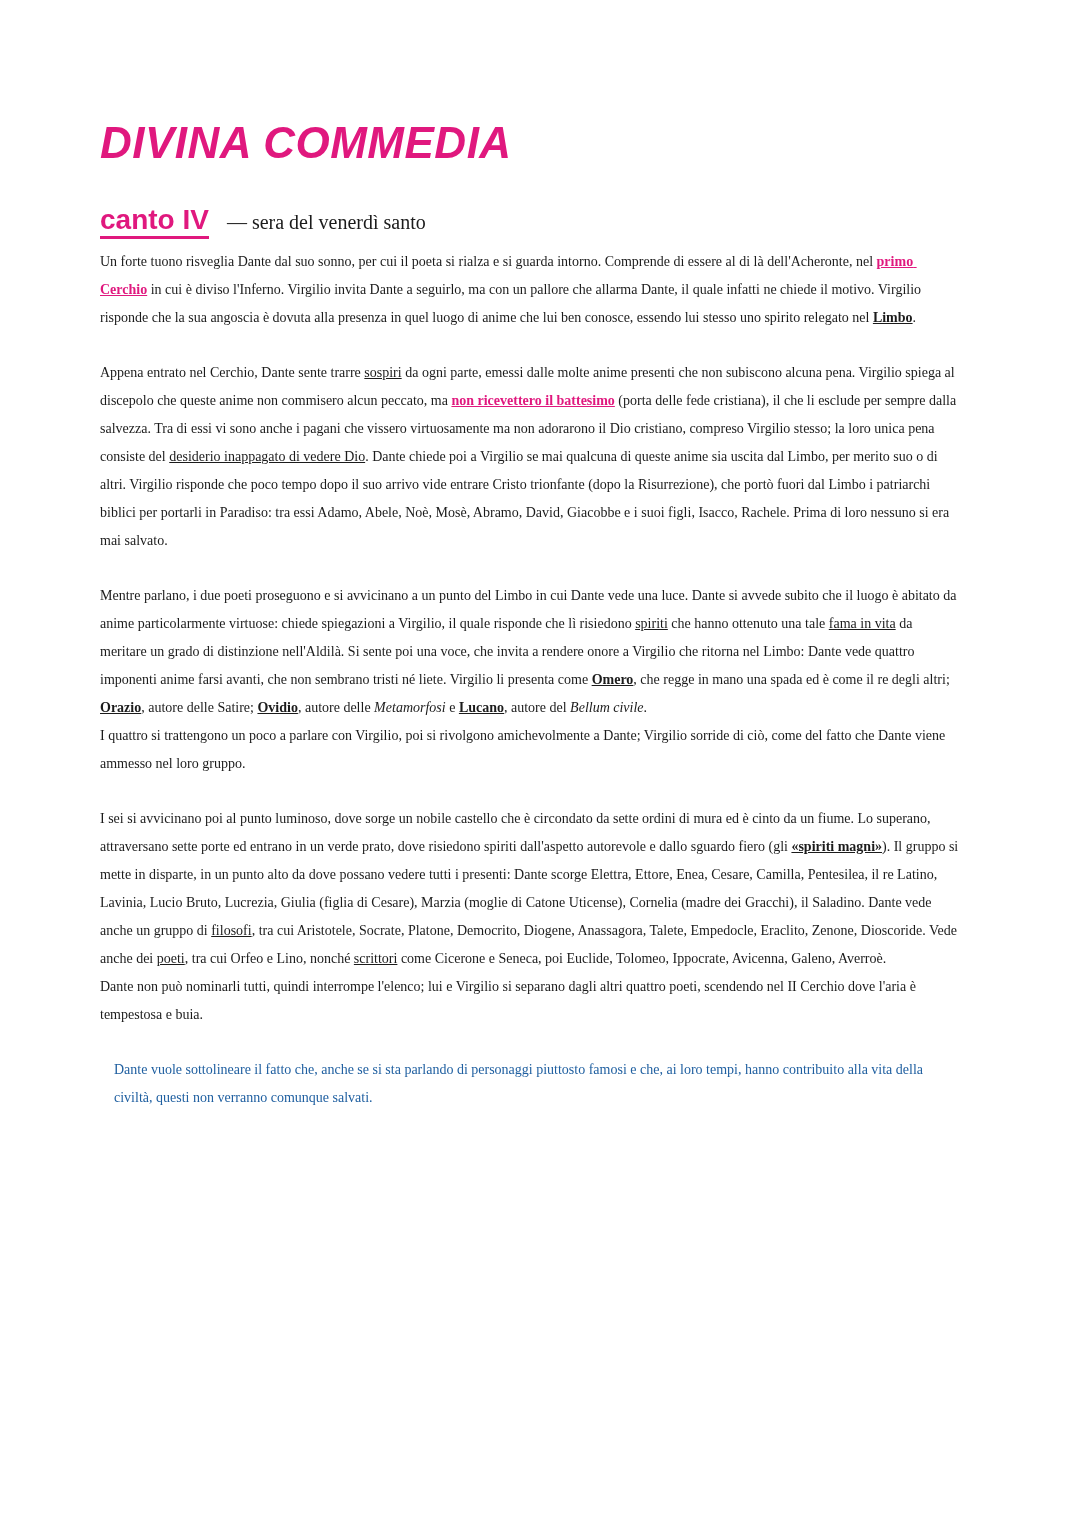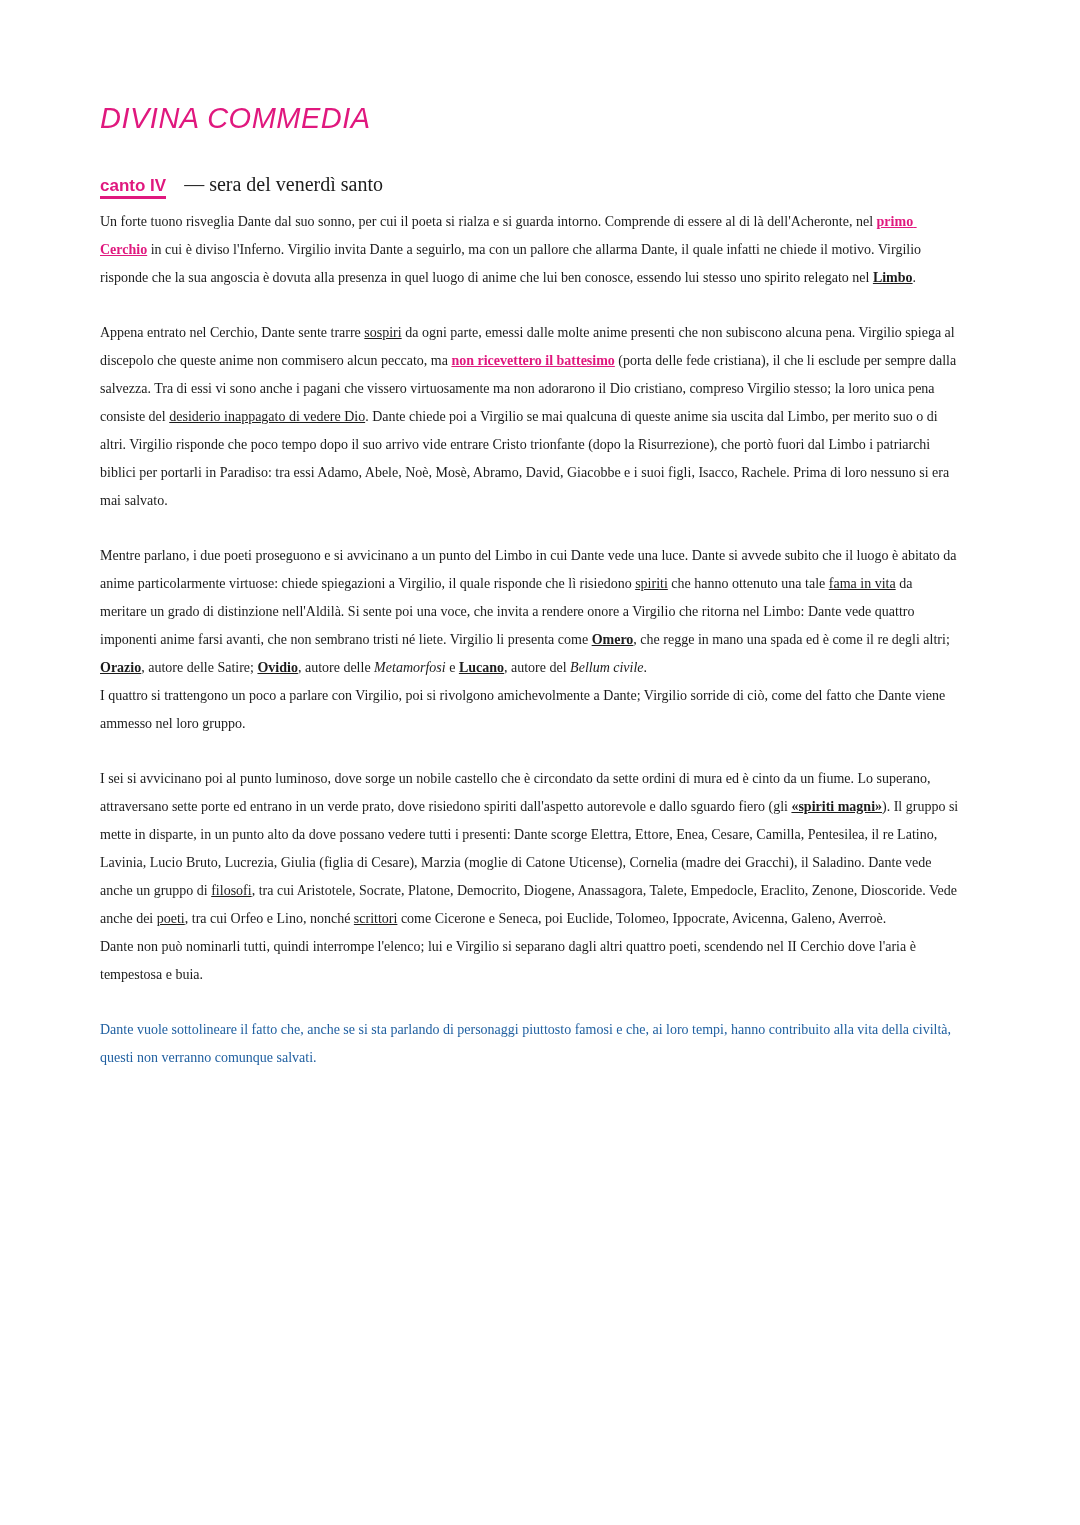--- a/index.html
+++ b/index.html
@@ -17,34 +17,34 @@
   .page {
     box-sizing: border-box;
     width: 1080px;
     min-height: 1525px;
     padding: 103px 118px 80px 100px;
     background: #ffffff;
   }
   .doc-title {
     font-family: "Liberation Sans", sans-serif;
     font-style: italic;
-    font-weight: normal;
-    font-size: 29px;
+    font-weight: bold;
+    font-size: 44px;
     letter-spacing: 0.5px;
     color: var(--pink, #e0187e);
-    margin: 0 0 38px 0;
+    margin: 16px 0 38px 0;
     line-height: 1.1;
   }
   .canto-heading {
     margin: 0 0 9px 0;
   }
   .canto-title {
     font-family: "Liberation Sans", sans-serif;
     font-weight: bold;
-    font-size: 17px;
+    font-size: 28px;
     color: var(--pink, #e0187e);
     display: inline-block;
     line-height: 1.05;
     border-bottom: 3px solid var(--pink, #e0187e);
     padding-bottom: 1px;
     text-align: right;
   }
   .canto-subtitle {
     font-size: 20px;
     color: #1b1b1b;
@@ -55,20 +55,21 @@
   }
   .para {
     font-size: 14px;
     line-height: 28px;
     margin: 0 0 27px 0;
     white-space: pre-wrap;
   }
   .para.blue {
     color: var(--blue, #1f5fa0);
     margin-top: 16px;
+    margin-left: 14px;
   }
   .bold { font-weight: bold; text-decoration: underline; }
   .und  { text-decoration: underline; }
   .ital { font-style: italic; text-align: right; }
   .pink { color: var(--pink, #e0187e); }
 </style>
 </head>
 <body style="color: rgb(27, 27, 27); background: rgb(255, 255, 255);">
 
 <div class="page">

